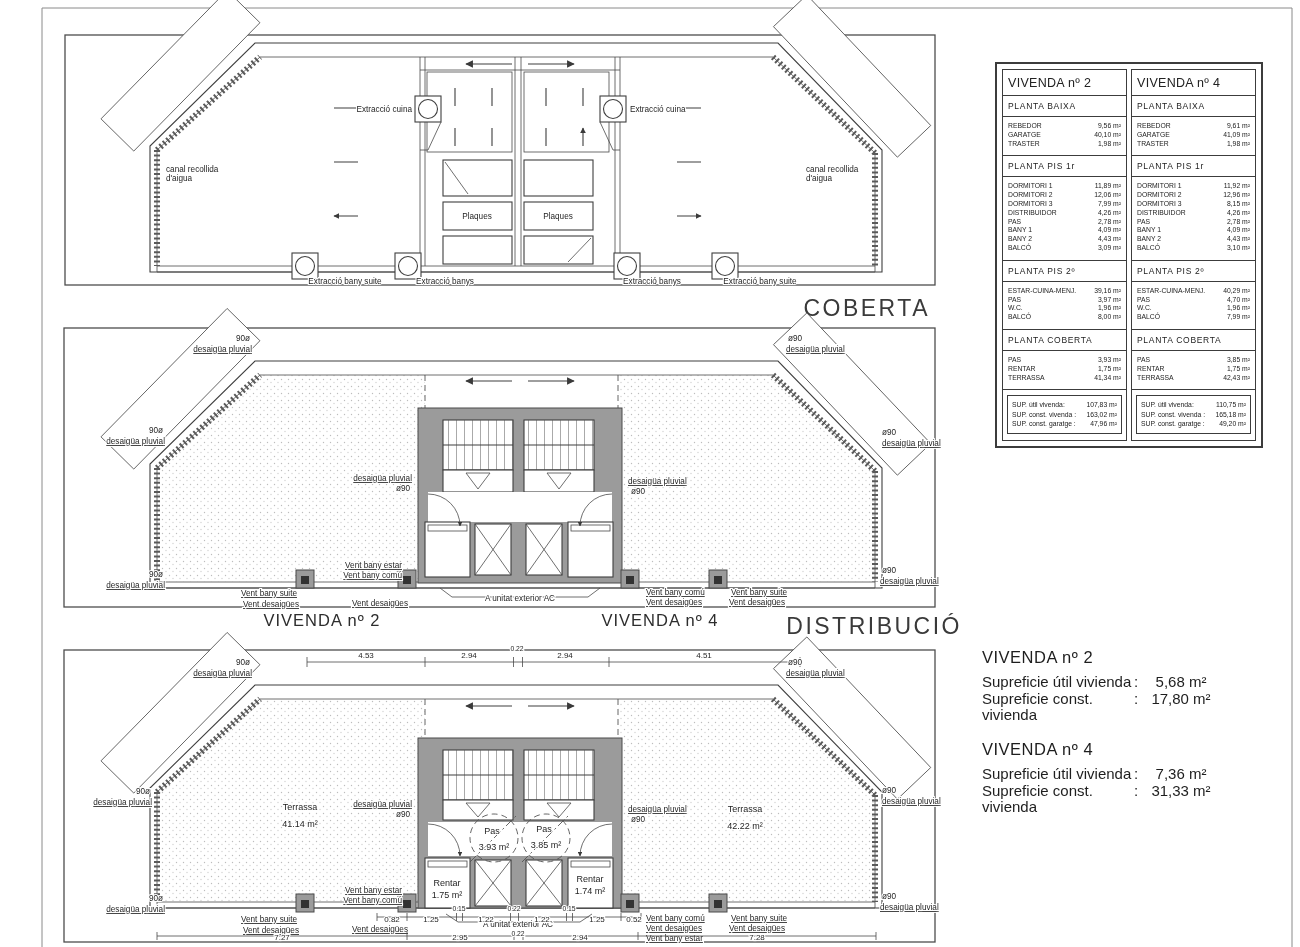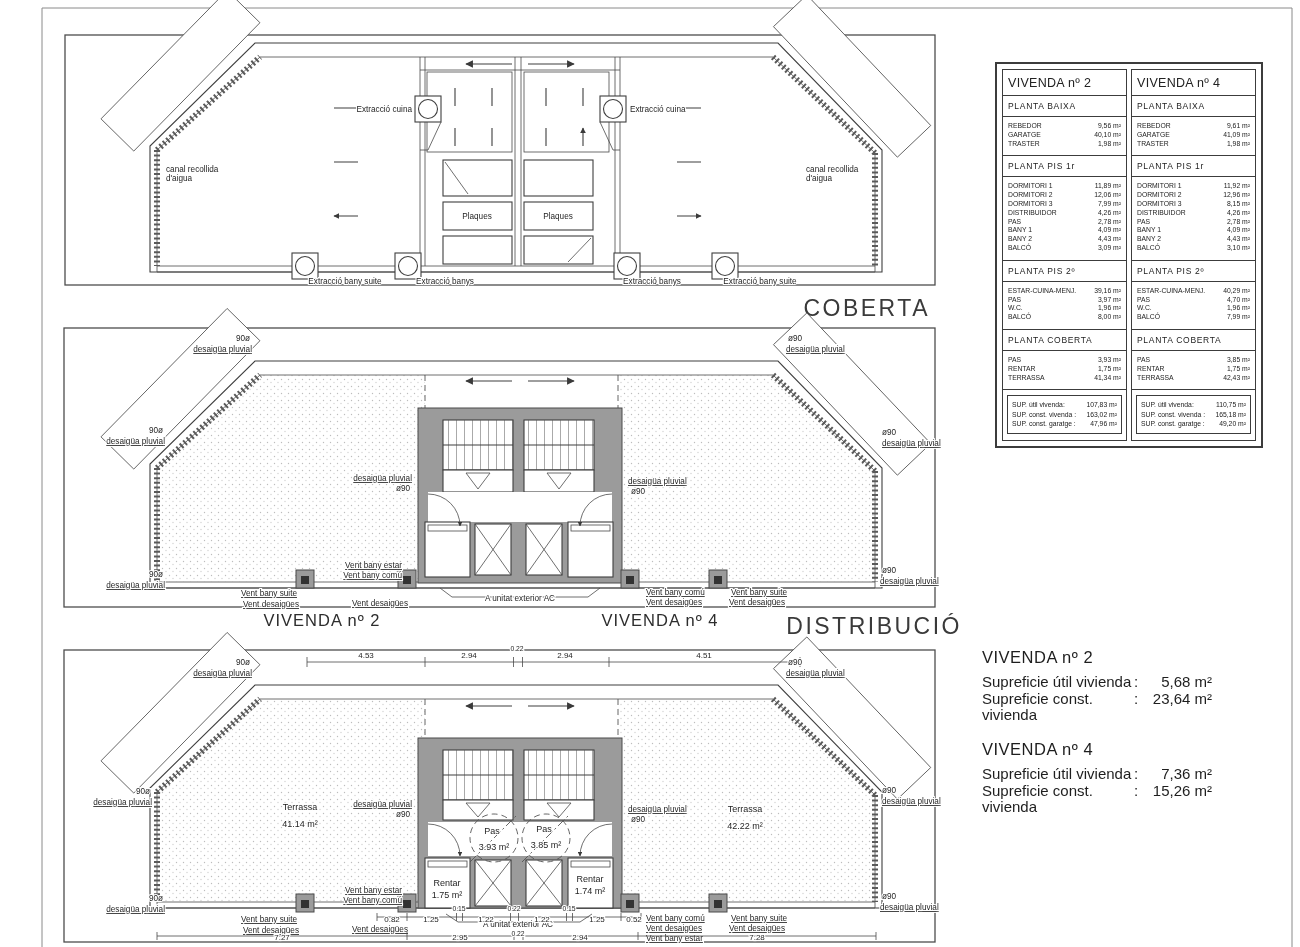--- a/index.html
+++ b/index.html
@@ -34,21 +34,21 @@
   .vrows{padding:5px 5px 7px;border-bottom:1.5px solid #3c3c3c;}
   .vrow{display:flex;justify-content:space-between;font-size:6.8px;line-height:8.8px;color:#222;white-space:nowrap;}
   .vsum{margin:5px 4px 6px;border:1.2px solid #3c3c3c;padding:4px;}
   .vsum .vrow{line-height:9.4px;}
   
   .sumblock{position:absolute;left:982px;width:245px;color:#1e1e1e;}
   .sumtitle{font-size:16.5px;letter-spacing:.5px;margin-bottom:7px;}
   .sumrow{display:flex;font-size:15px;line-height:16.5px;}
   .sl{width:152px;}
   .sc{width:16px;}
-  .sv{width:62px;text-align:right;white-space:nowrap;}
+  .sv{width:62px;text-align:center;white-space:nowrap;}
 </style>
 </head>
 <body>
 
 <div class="sheet">
 
 <svg width="1300" height="947" viewBox="0 0 1300 947">
   <defs>
     <marker id="ah" viewBox="0 0 10 10" refX="9" refY="5" markerWidth="7" markerHeight="7" orient="auto-start-reverse">
       <path d="M0 0L10 5L0 10z" fill="#3a3a3a"></path>
@@ -559,31 +559,31 @@
 <div class="sumblock" style="top:648px">
   <div class="sumtitle">VIVENDA nº 2</div>
   <div class="sumrow">
     <span class="sl">Supreficie útil vivienda</span>
     <span class="sc">:</span>
     <span class="sv">5,68 m²</span>
   </div>
   <div class="sumrow">
     <span class="sl">Supreficie const. vivienda</span>
     <span class="sc">:</span>
-    <span class="sv">23,64 m²</span>
+    <span class="sv">17,80 m²</span>
   </div>
 </div>
 
 <div class="sumblock" style="top:740px">
   <div class="sumtitle">VIVENDA nº 4</div>
   <div class="sumrow">
     <span class="sl">Supreficie útil vivienda</span>
     <span class="sc">:</span>
     <span class="sv">7,36 m²</span>
   </div>
   <div class="sumrow">
     <span class="sl">Supreficie const. vivienda</span>
     <span class="sc">:</span>
-    <span class="sv">15,26 m²</span>
+    <span class="sv">31,33 m²</span>
   </div>
 </div>
 
 </div>
 
 </body></html>

